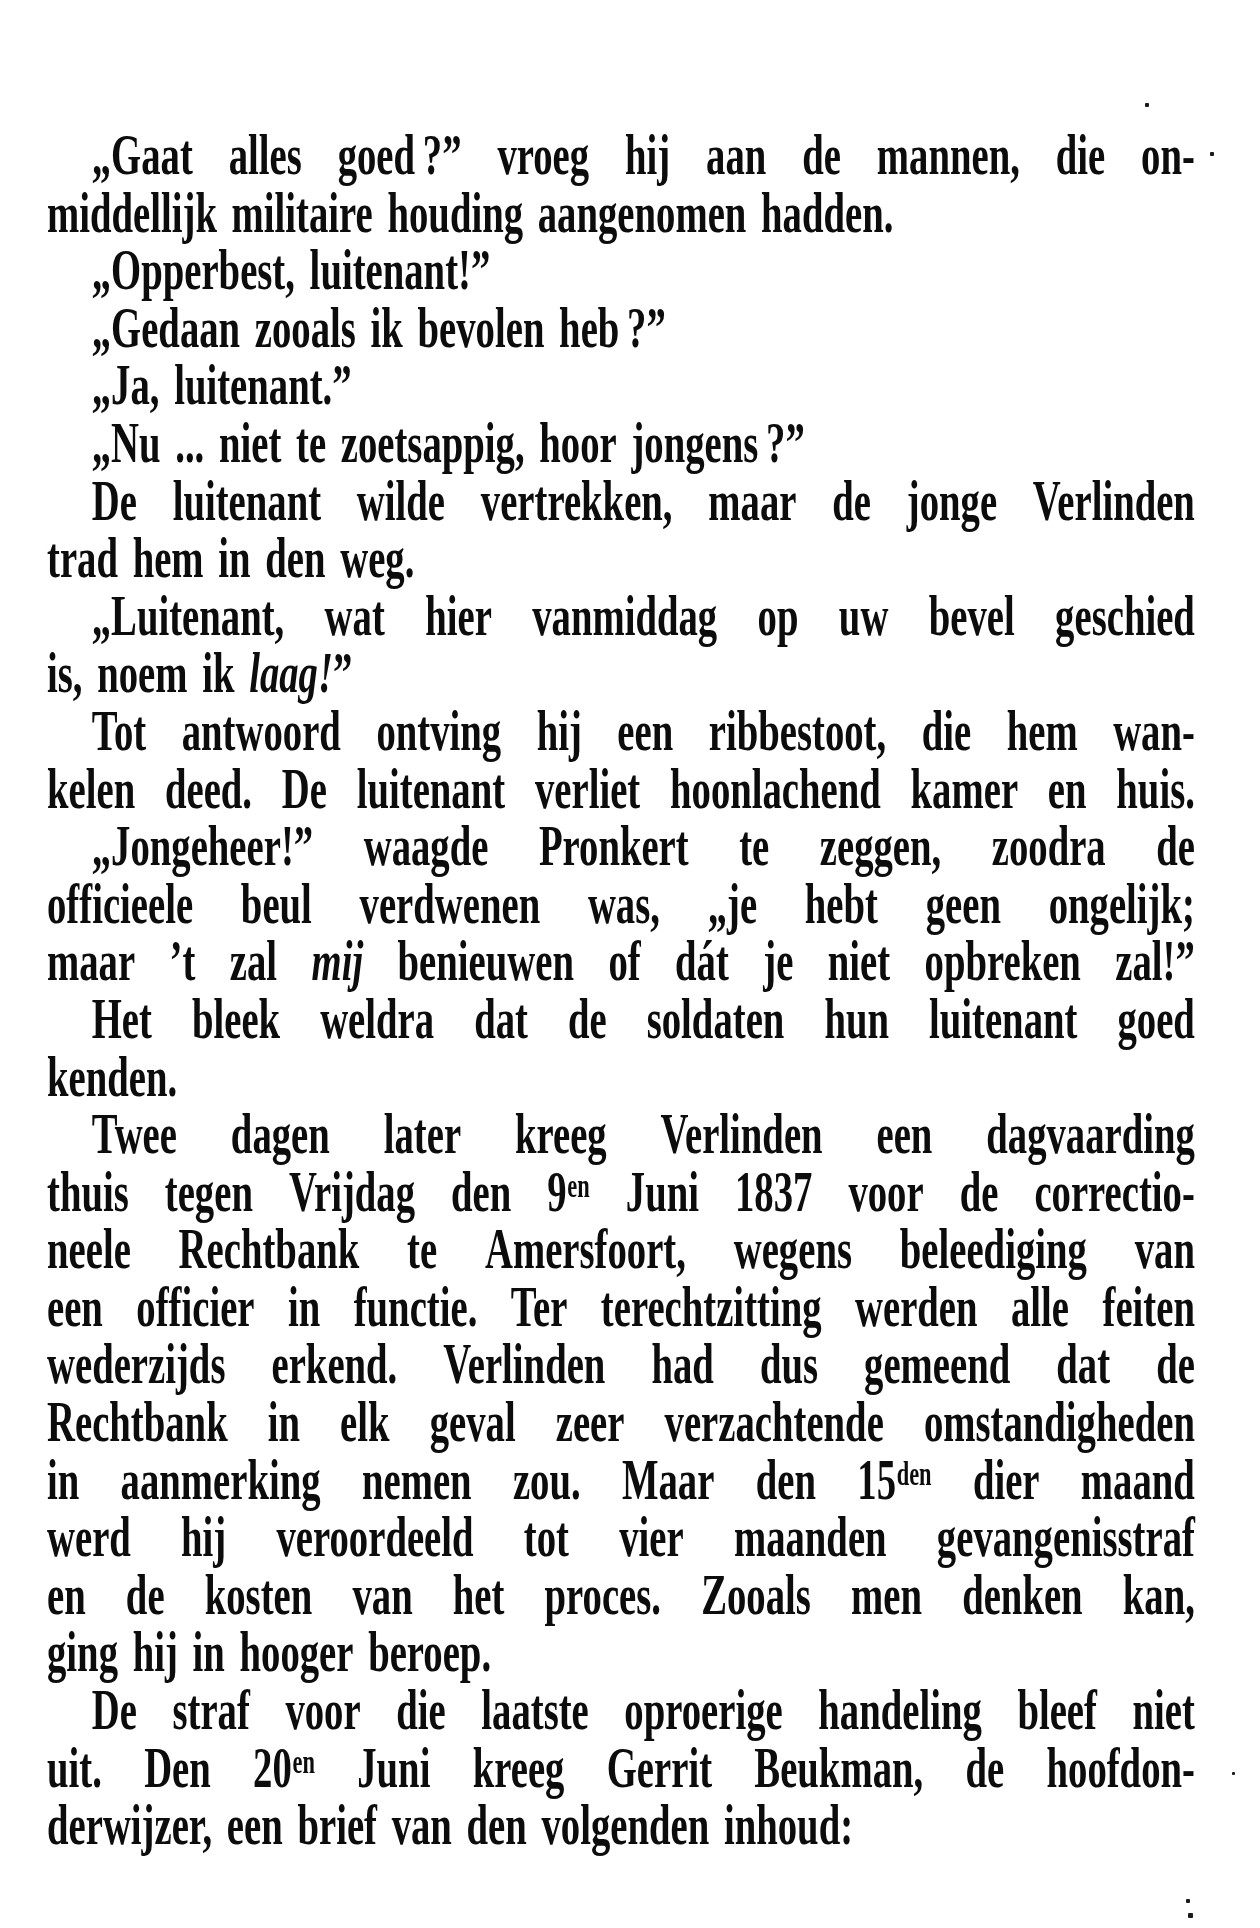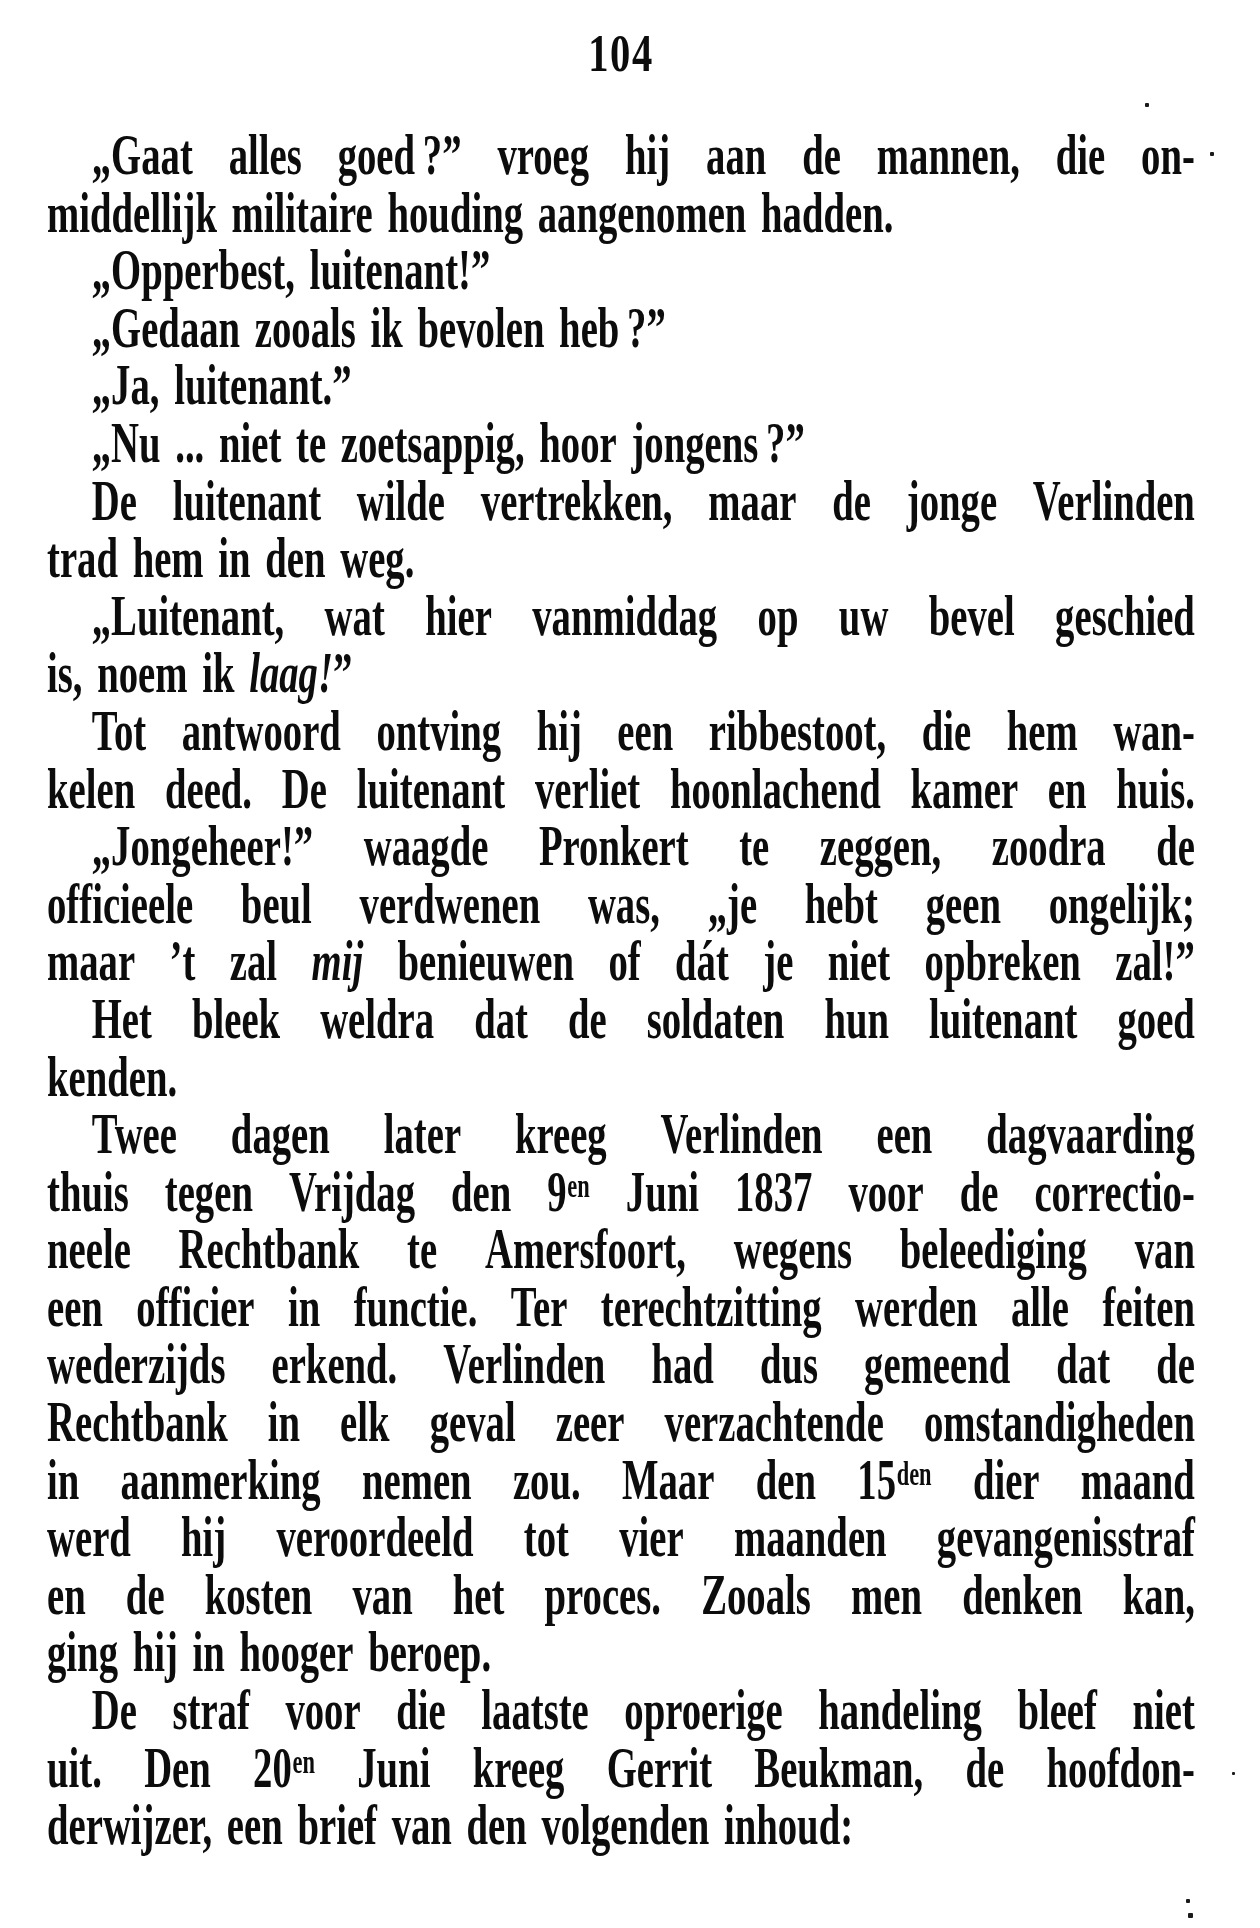--- a/index.html
+++ b/index.html
@@ -54,23 +54,20 @@
   .speck {
     position: absolute;
     background: #1a1a1a;
     border-radius: 1px;
   }
 </style>
 </head>
 <body>
 
 <div class="page">
-  <div class="folio-row">
-    <span class="num">104</span>
-  </div>
   <div class="text-block">
       <div class="line justify indent">
         <span class="w"><span>„Gaat</span></span>
         <span class="w"><span>alles</span></span>
         <span class="w"><span>goed ?”</span></span>
         <span class="w"><span>vroeg</span></span>
         <span class="w"><span>hij</span></span>
         <span class="w"><span>aan</span></span>
         <span class="w"><span>de</span></span>
         <span class="w"><span>mannen,</span></span>

